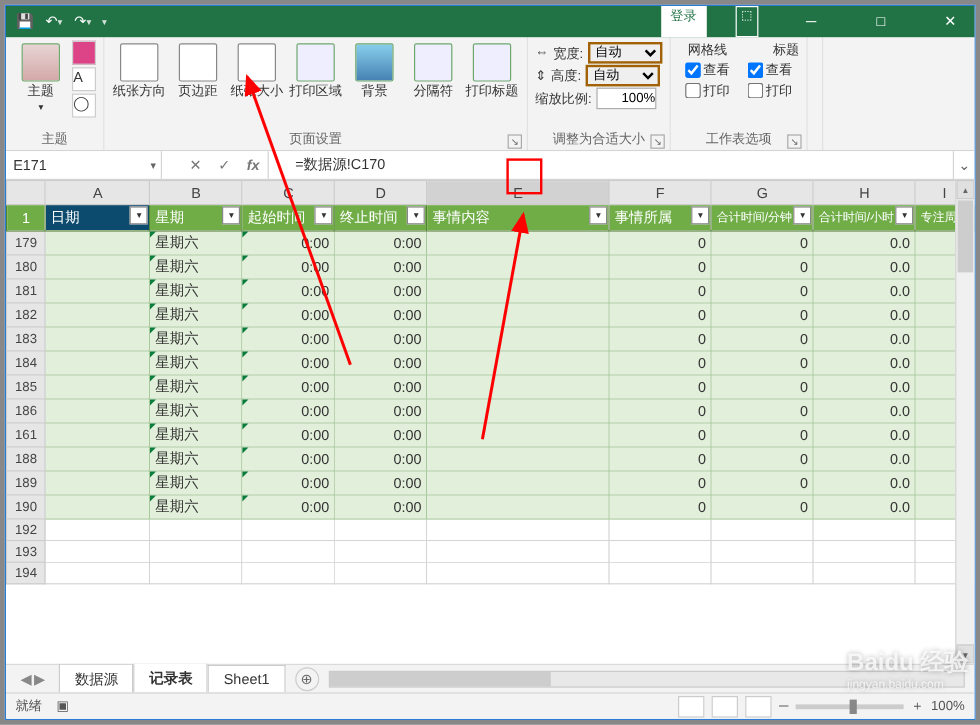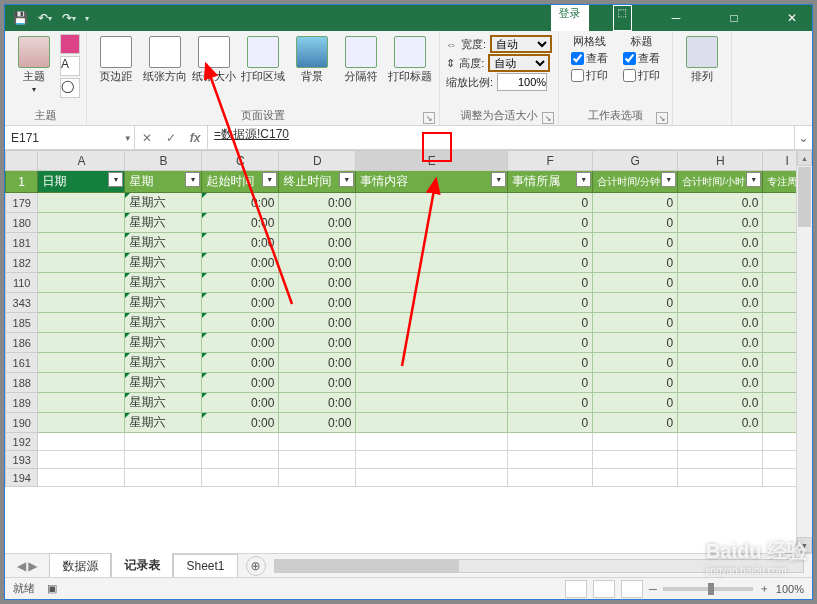--- a/index.html
+++ b/index.html
@@ -39,26 +39,26 @@
 .btn-stack { display: flex; flex-direction: column; gap: 2px; justify-content: center; }
 .btn-small { width: 20px; height: 20px; border: 1px solid #ccc; background: #fff; cursor: pointer; }
 .size-row { display: flex; align-items: center; gap: 4px; font-size: 11px; margin: 1px 0; }
 .size-row select { font-size: 11px; width: 62px; height: 18px; border: 2px solid #a16207; }
 .check { font-size: 11px; display: flex; align-items: center; gap: 2px; margin: 2px 6px; }
 
 
 .red-box { position: absolute; border: 2px solid red; pointer-events: none; }
 
 
-.fxbar { height: 24px; border-bottom: 1px solid #d4d4d4; display: flex; align-items: stretch; background: #fff; }
+.fxbar { height: 24px; border-bottom: 1px solid #d4d4d4; display: flex; align-items: stretch; background: #fff; gap: 16px; }
 .namebox { width: 130px; border-right: 1px solid #d4d4d4; display: flex; align-items: center; padding: 0 6px; font-size: 12px; position: relative; }
 .namebox-arrow { position: absolute; right: 4px; font-size: 9px; color: #666; }
 .fx-btns { display: flex; align-items: center; border-right: 1px solid #d4d4d4; }
 .fx-btn { width: 24px; display: flex; align-items: center; justify-content: center; color: #777; cursor: pointer; }
-.fx-input { flex: 1; padding: 0 6px; display: flex; align-items: flex-start; font-size: 12px; position: relative; text-decoration: underline; }
+.fx-input { flex: 1; padding: 0 6px; display: flex; align-items: center; font-size: 12px; position: relative; }
 .fx-expand { width: 18px; border-left: 1px solid #d4d4d4; display: flex; align-items: center; justify-content: center; color: #666; }
 
 
 .grid-wrap { flex: 1; overflow: hidden; position: relative; background: #fff; }
 table.grid { border-collapse: collapse; width: 100%; table-layout: fixed; }
 .colhdr th { background: #e6e6e6; border: 1px solid #ccc; font-weight: normal; font-size: 12px; height: 20px; text-align: center; color: #444; }
 .colhdr th.sel { background: #d2d2d2; }
 .corner { background: #e6e6e6; border: 1px solid #ccc; }
 .hdr-row td { background: #70ad47; color: #fff; border: 1px solid #548235; padding: 2px 4px; font-size: 12px; position: relative; height: 20px; }
 .filter-btn { position: absolute; right: 1px; top: 1px; width: 15px; height: 15px; background: #fff; border: 1px solid #888; font-size: 8px; display: flex; align-items: center; justify-content: center; color: #333; cursor: pointer; }
@@ -129,25 +129,25 @@
           <div class="btn-small">A</div>
           <div class="btn-small">◯</div>
         </div>
       </div>
       <div class="group-label">主题</div>
     </div>
     <div class="group">
       <div class="group-body">
         <div class="btn-large">
             <div class="btn-large-icon" style="background:#fff;border:1px solid #888"></div>
+            <span>纸张方向</span>
+          </div>
+        <div class="btn-large">
+            <div class="btn-large-icon" style="background:#fff;border:1px solid #888"></div>
             <span>页边距</span>
-          </div>
-        <div class="btn-large">
-            <div class="btn-large-icon" style="background:#fff;border:1px solid #888"></div>
-            <span>纸张方向</span>
           </div>
         <div class="btn-large">
             <div class="btn-large-icon" style="background:#fff;border:1px solid #888"></div>
             <span>纸张大小</span>
           </div>
         <div class="btn-large">
             <div class="btn-large-icon" style="background:#eef"></div>
             <span>打印区域</span>
           </div>
         <div class="btn-large">
@@ -193,40 +193,34 @@
           <label class="check">
               <input type="checkbox" checked="" style="">
               <span>查看</span>
             </label>
           <label class="check">
               <input type="checkbox" style="">
               <span>打印</span>
             </label>
         </div>
         <div>
-          <div style="font-size:11px;text-align:center">标题</div>
+          <div style="font-size:11px;text-align:right">标题</div>
           <label class="check">
               <input type="checkbox" checked="" style="">
               <span>查看</span>
             </label>
           <label class="check">
               <input type="checkbox" style="">
               <span>打印</span>
             </label>
         </div>
       </div>
       <div class="group-label"><span>工作表选项</span><span class="launcher">↘</span></div>
     </div>
     <div class="group">
-      <div class="group-body">
-        <div class="btn-large">
-            <div class="btn-large-icon" style="background:#dde"></div>
-            <span>排列</span>
-          </div>
-      </div>
       <div class="group-label"></div>
     </div>
   </div>
 
   <div class="fxbar">
     <div class="namebox">
         <span>E171</span>
         <span class="namebox-arrow">▾</span>
       </div>
     <div class="fx-btns">
@@ -262,21 +256,21 @@
         <th>C</th>
         <th>D</th>
         <th class="sel">E</th>
         <th>F</th>
         <th>G</th>
         <th>H</th>
         <th>I</th>
       </tr>
       <tr class="hdr-row">
         <td class="rowhdr">1</td>
-        <td style="background:#15803d"><span>日期</span><span class="filter-btn">▾</span></td>
+        <td style="background:#0c4a6e"><span>日期</span><span class="filter-btn">▾</span></td>
         <td><span>星期</span><span class="filter-btn">▾</span></td>
         <td><span>起始时间</span><span class="filter-btn">▾</span></td>
         <td><span>终止时间</span><span class="filter-btn">▾</span></td>
         <td><span>事情内容</span><span class="filter-btn">▾</span></td>
         <td><span>事情所属</span><span class="filter-btn">▾</span></td>
         <td style="font-size:10px;line-height:10px"><span>合计时间/分钟</span><span class="filter-btn">▾</span></td>
         <td style="font-size:10px;line-height:10px"><span>合计时间/小时</span><span class="filter-btn">▾</span></td>
         <td style="font-size:10px;line-height:10px"><span>专注周</span></td>
       </tr>
       </tbody>
@@ -323,33 +317,33 @@
   <td class="cell l">星期六<span class="tri"></span></td>
   <td class="cell r">0:00<span class="tri"></span></td>
   <td class="cell r">0:00</td>
   <td class="cell"></td>
   <td class="cell r">0</td>
   <td class="cell r">0</td>
   <td class="cell r">0.0</td>
   <td class="cell r">0</td>
           </tr>
           <tr>
-            <td class="rowhdr">110</td>
-  <td class="cell l"></td>
-  <td class="cell l">星期六<span class="tri"></span></td>
-  <td class="cell r">0:00<span class="tri"></span></td>
-  <td class="cell r">0:00</td>
-  <td class="cell"></td>
-  <td class="cell r">0</td>
-  <td class="cell r">0</td>
-  <td class="cell r">0.0</td>
-  <td class="cell r">0</td>
-          </tr>
-          <tr>
-            <td class="rowhdr">343</td>
+            <td class="rowhdr">183</td>
+  <td class="cell l"></td>
+  <td class="cell l">星期六<span class="tri"></span></td>
+  <td class="cell r">0:00<span class="tri"></span></td>
+  <td class="cell r">0:00</td>
+  <td class="cell"></td>
+  <td class="cell r">0</td>
+  <td class="cell r">0</td>
+  <td class="cell r">0.0</td>
+  <td class="cell r">0</td>
+          </tr>
+          <tr>
+            <td class="rowhdr">184</td>
   <td class="cell l"></td>
   <td class="cell l">星期六<span class="tri"></span></td>
   <td class="cell r">0:00<span class="tri"></span></td>
   <td class="cell r">0:00</td>
   <td class="cell"></td>
   <td class="cell r">0</td>
   <td class="cell r">0</td>
   <td class="cell r">0.0</td>
   <td class="cell r">0</td>
           </tr>

